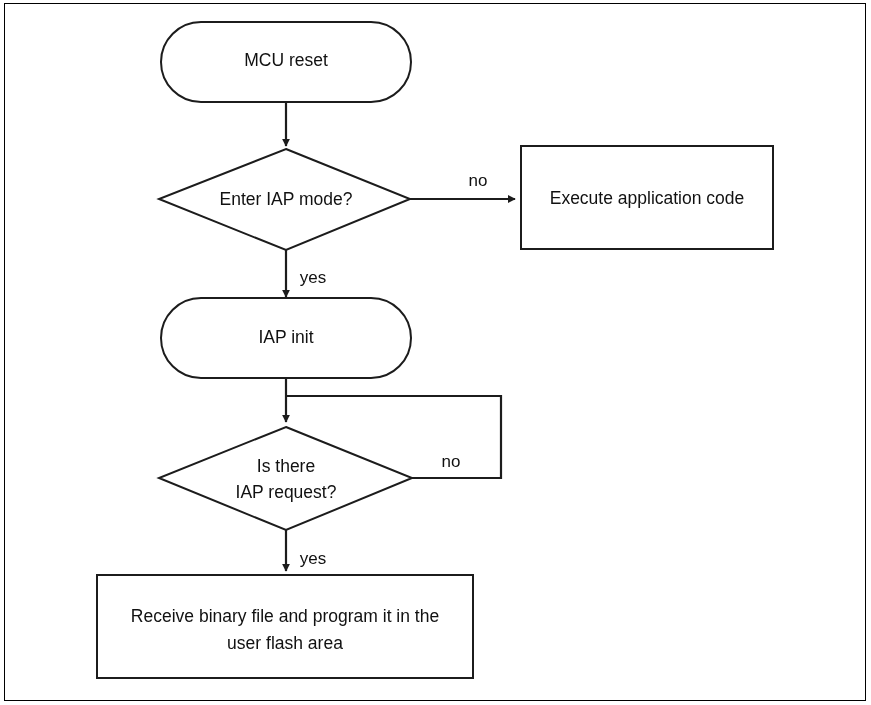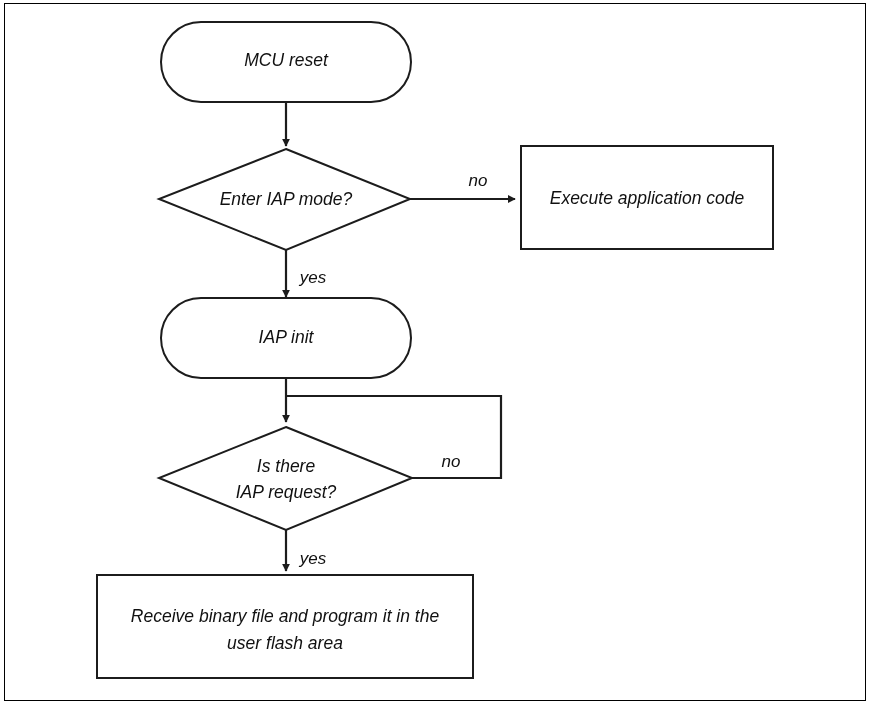--- a/index.html
+++ b/index.html
@@ -10,21 +10,20 @@
   body {
     font-family: "Liberation Sans", sans-serif;
   }
   #canvas {
     position: relative;
     width: 871px;
     height: 705px;
     background: #ffffff;
     box-sizing: border-box;
     overflow: hidden;
-    font-style: italic;
   }
   #frame-border {
     position: absolute;
     left: 4px;
     top: 3px;
     width: 862px;
     height: 698px;
     border: 1.6px solid #000000;
     box-sizing: border-box;
     pointer-events: none;

